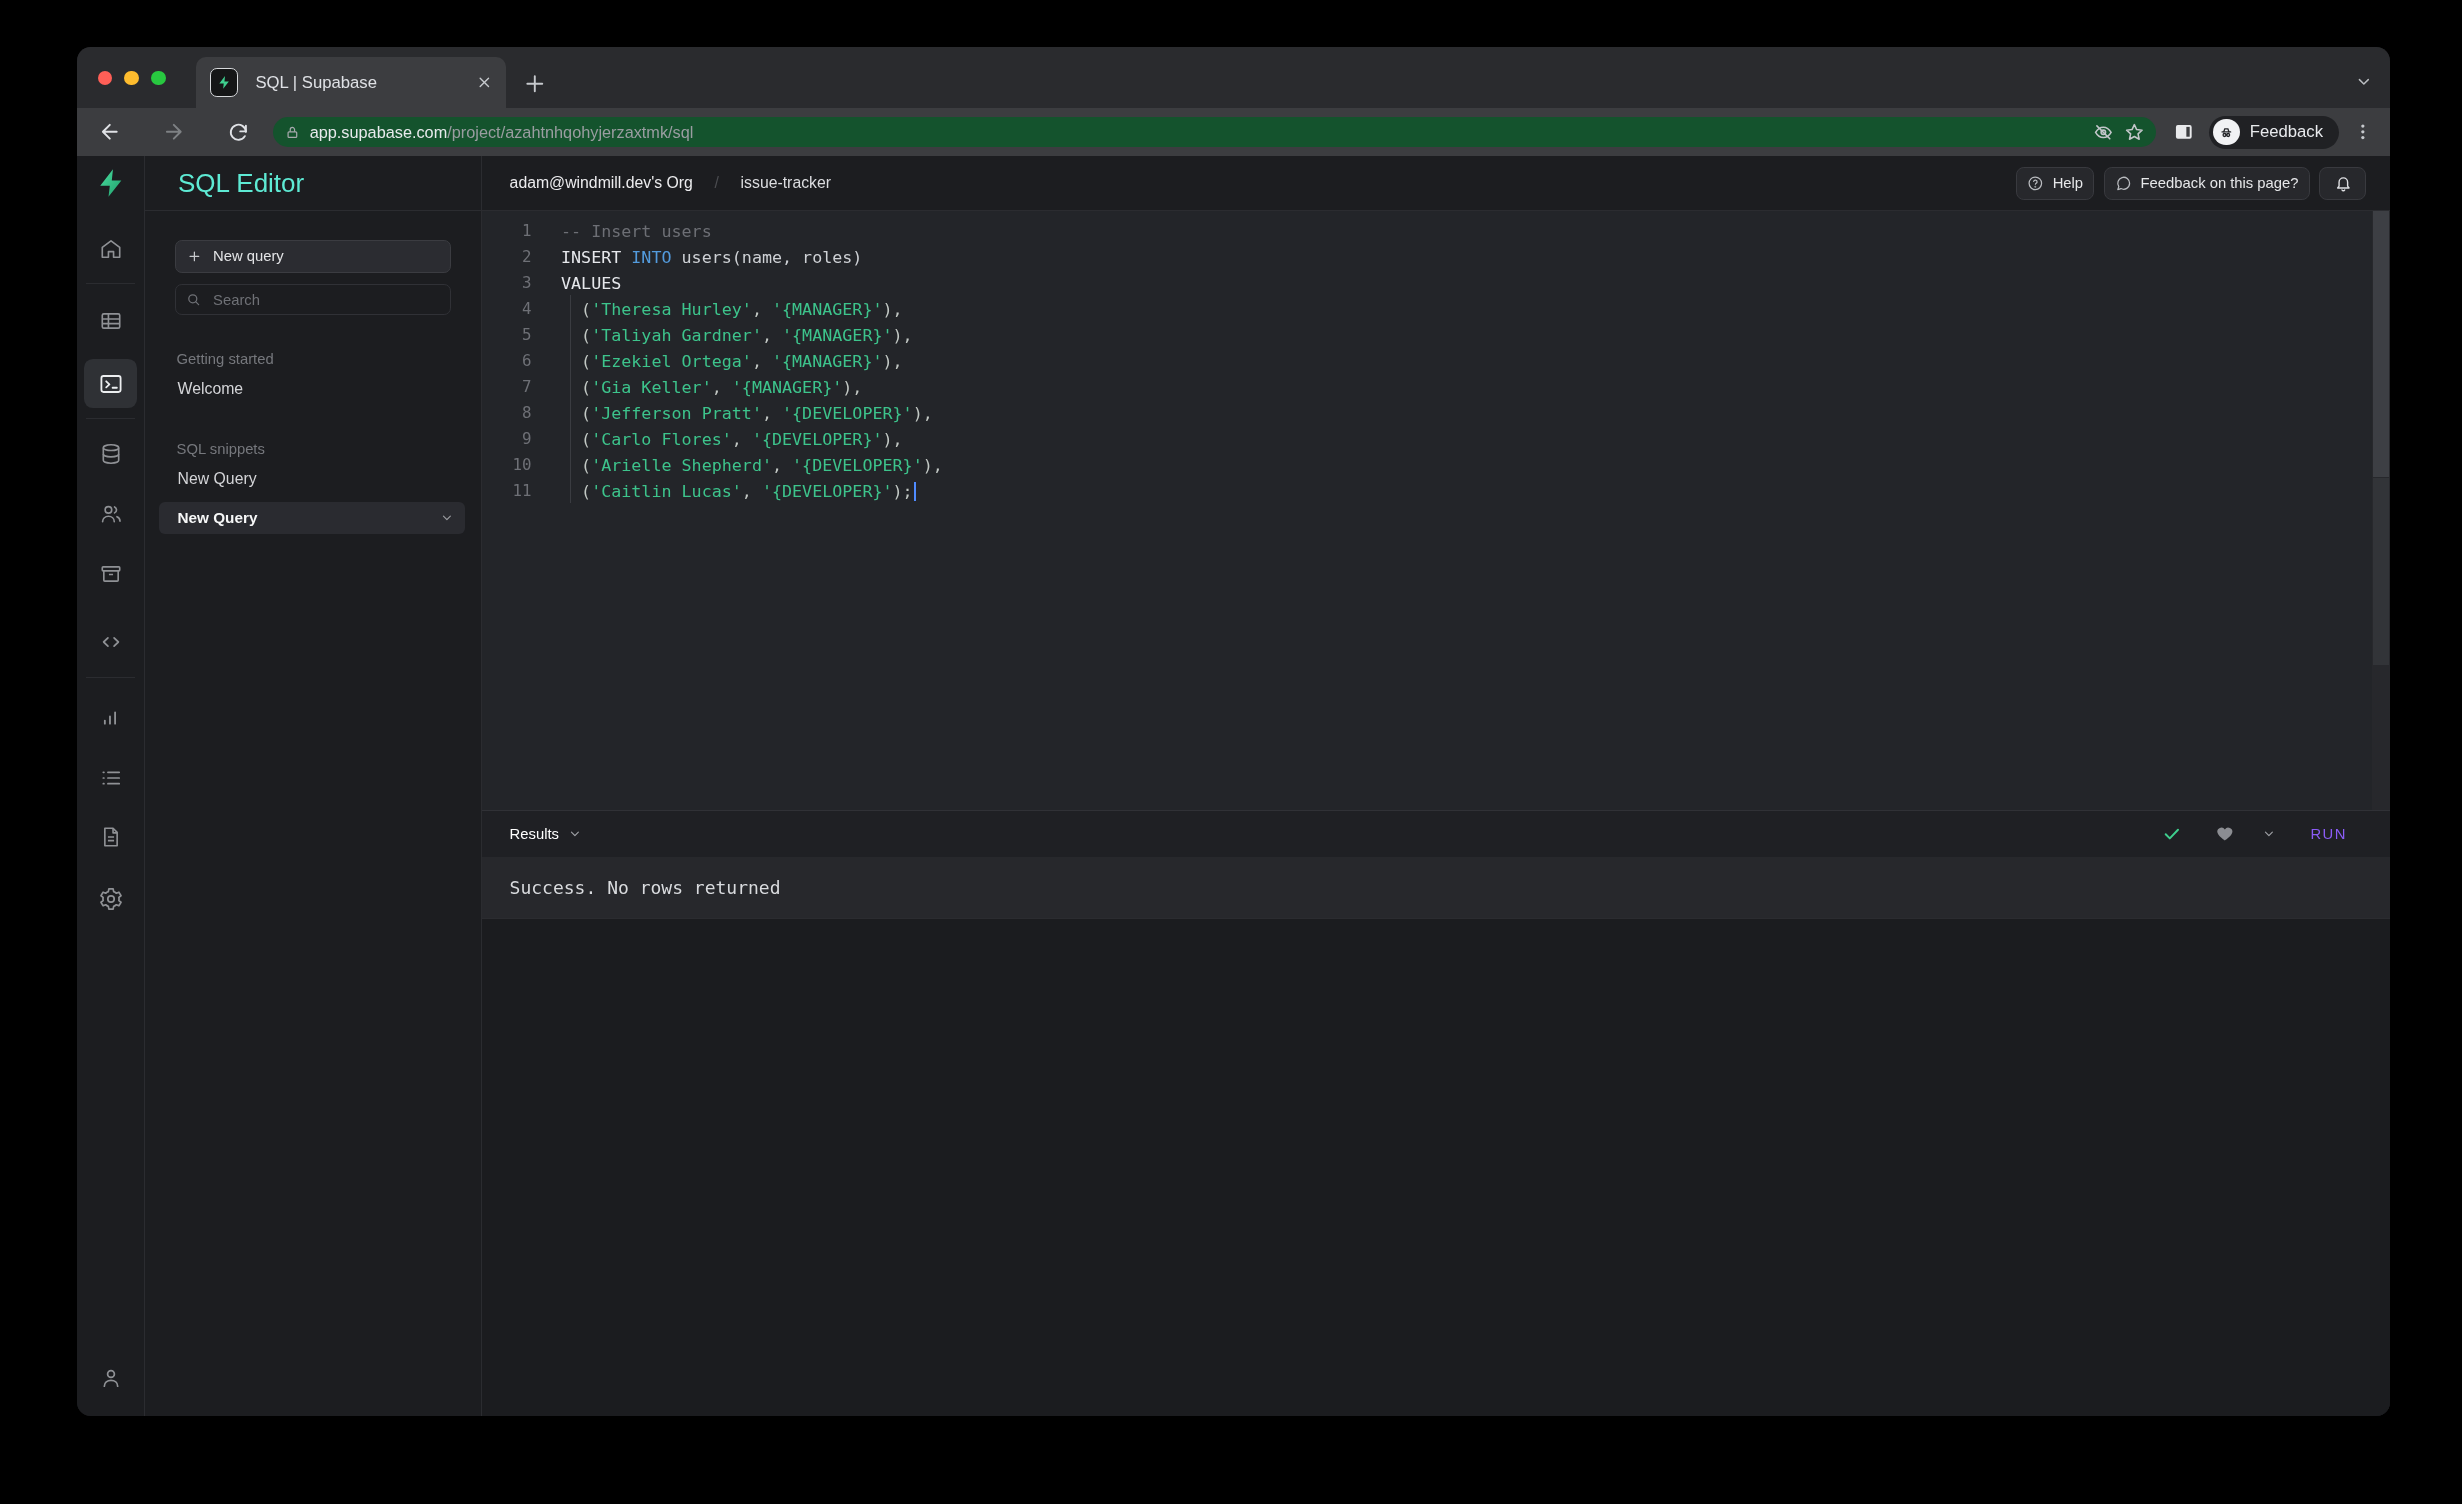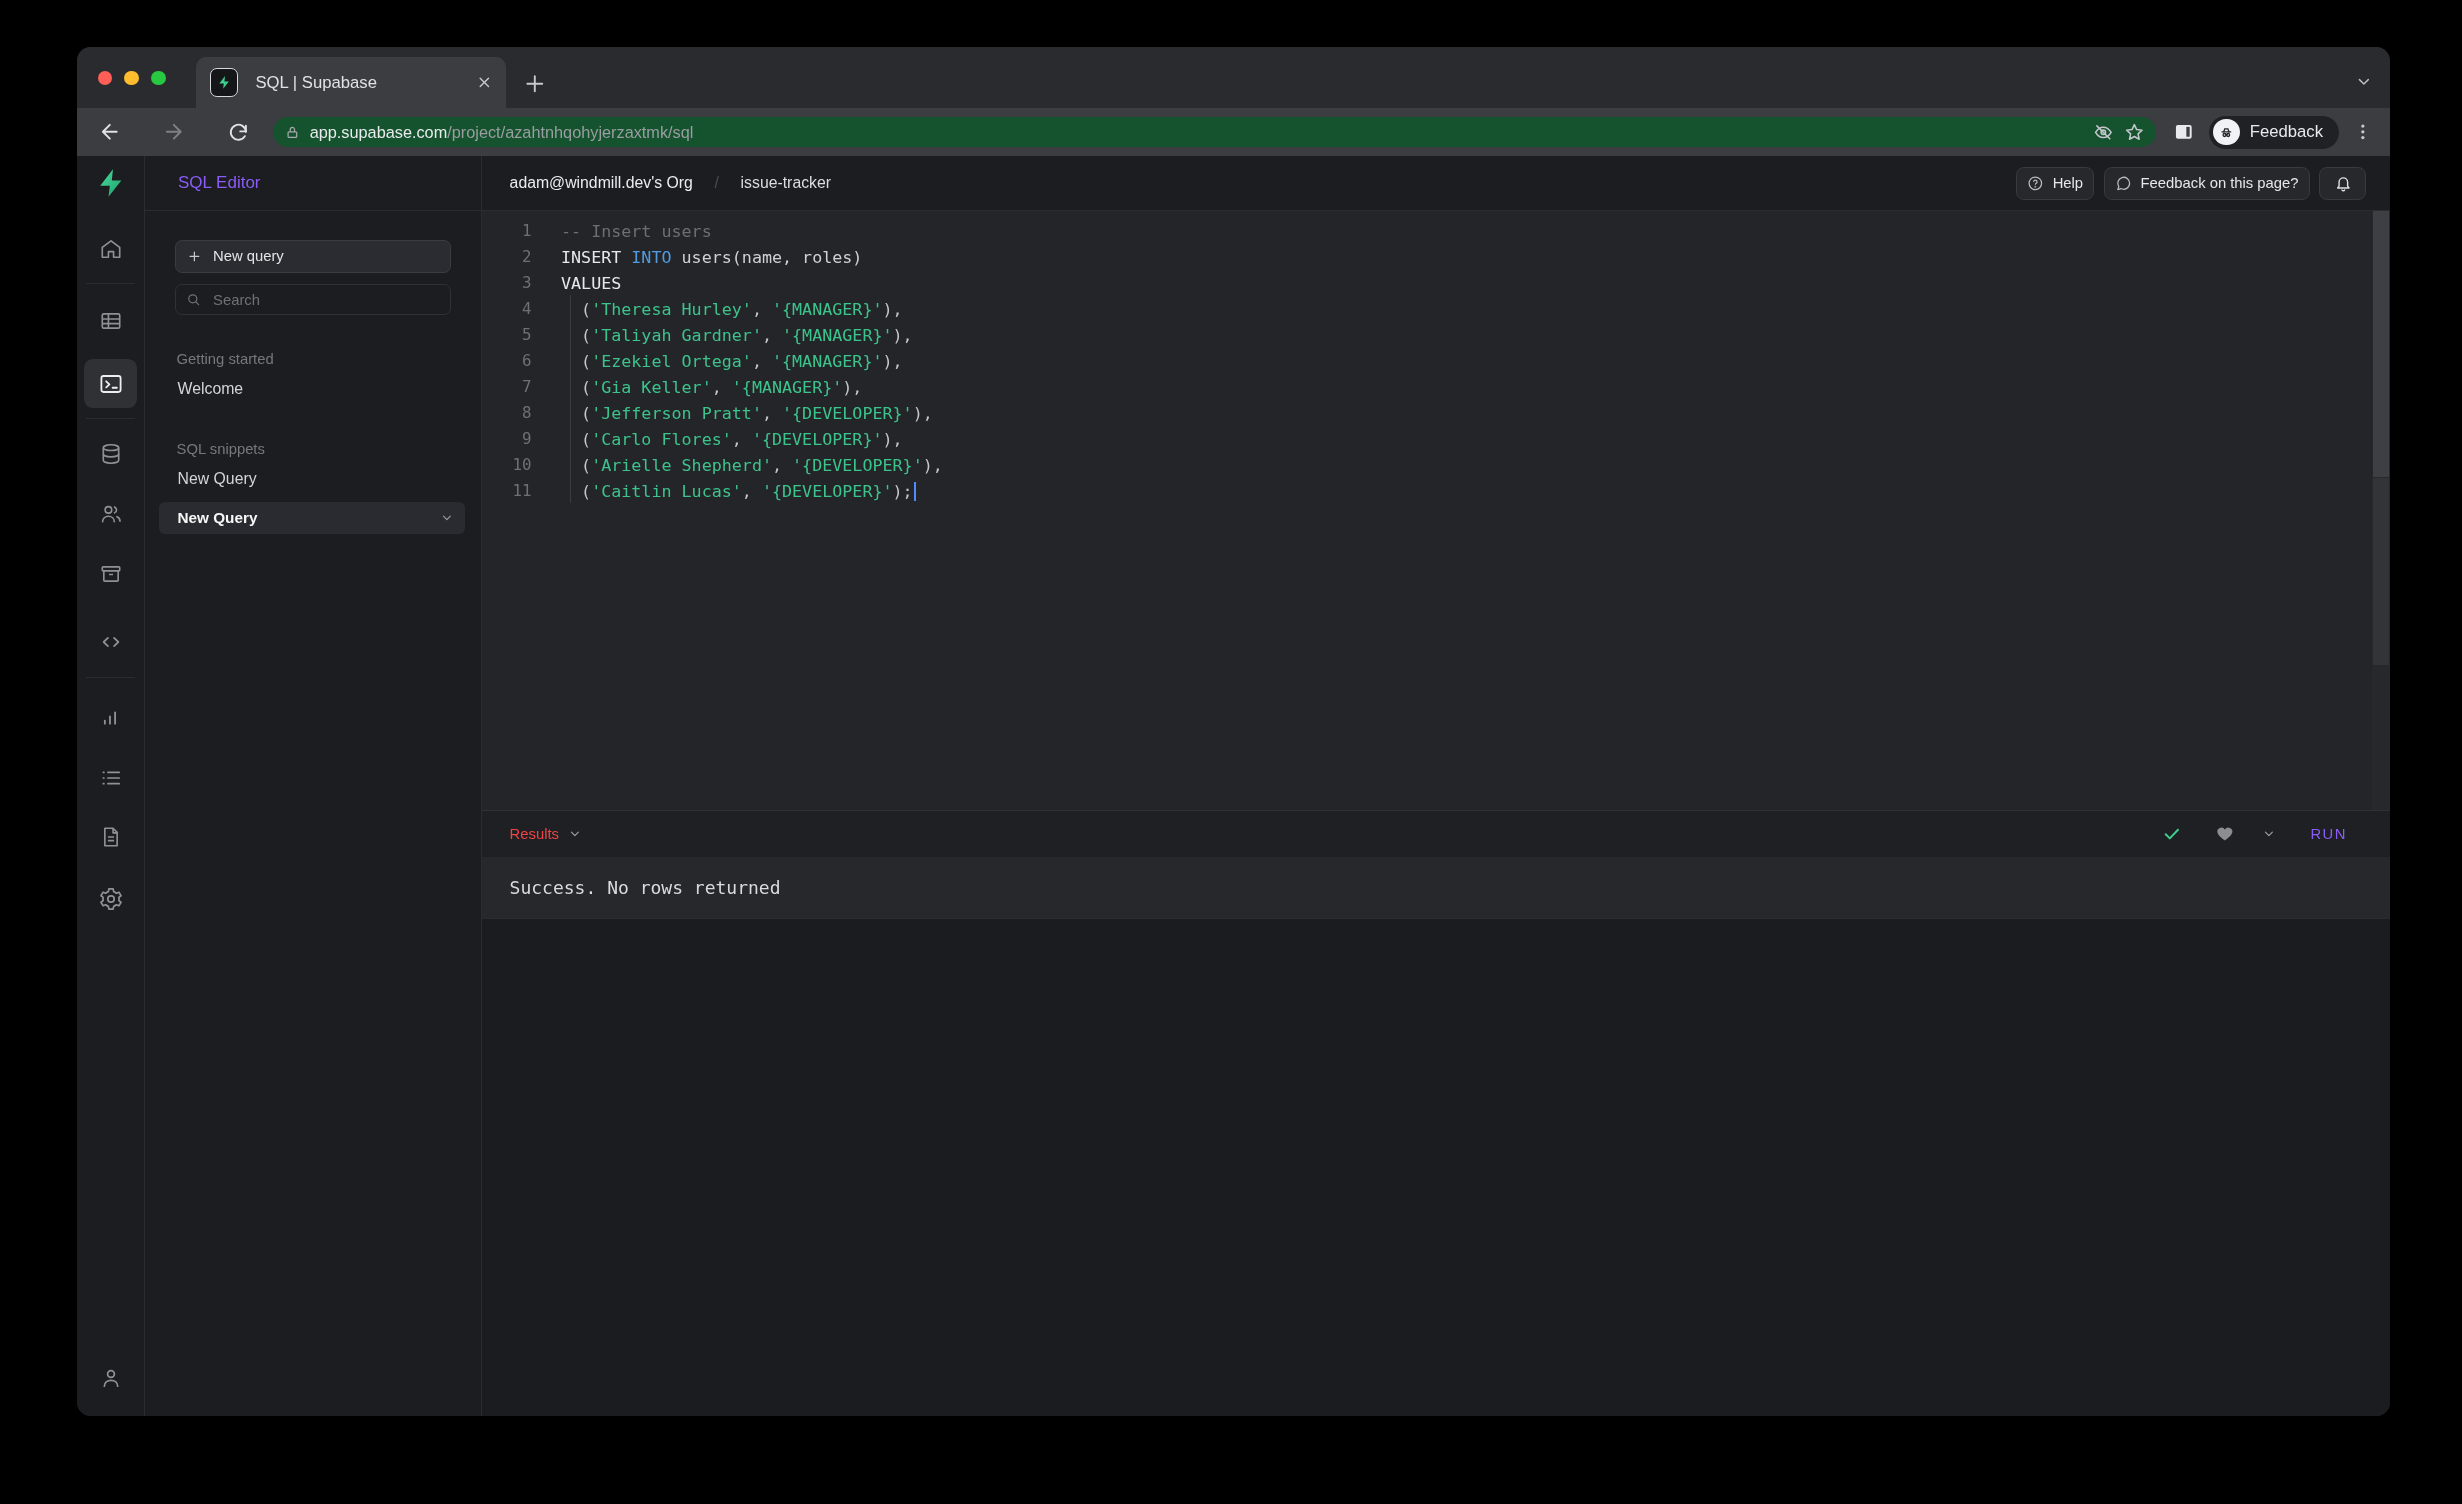--- a/index.html
+++ b/index.html
@@ -35,21 +35,21 @@
   .app{flex:1;display:flex;min-height:0;background:#1c1d20;}
   .rail{width:67px;flex:0 0 auto;border-right:1px solid #2b2c30;position:relative;}
   .rail .ric{position:absolute;left:50%;transform:translate(-50%,-50%);color:#8f9195;display:flex;}
   .rail .rdiv{position:absolute;left:8.9px;width:49px;height:1px;background:#2b2c30;}
   .rail .tile{position:absolute;left:6.9px;top:203px;width:53px;height:49px;border-radius:8.9px;background:#2f3135;}
   .rail .active-ic{color:#eceef0;}
   .logo{position:absolute;left:50%;top:26.6px;transform:translate(-50%,-50%);display:flex;}
   
   .sidebar{width:336px;flex:0 0 auto;border-right:1px solid #2b2c30;display:flex;flex-direction:column;}
   .side-head{height:54px;flex:0 0 auto;border-bottom:1px solid #2b2c30;display:flex;align-items:center;
-    padding-left:33px;color:#8b5cf6;font-size:17px;}
+    padding-left:33px;color:#5eead4;font-size:26px;}
   .side-body{padding:28.6px 29.6px 0 29.6px;}
   .nq-btn{height:33px;border-radius:6.9px;background:#2b2c31;border:1px solid #3b3c41;display:flex;
     align-items:center;padding:0 11.8px;gap:10.8px;box-sizing:border-box;color:#e3e4e6;font-size:14.8px;}
   .nq-plus{color:#c7c9cd;display:flex;}
   .searchbox{margin-top:11.8px;height:30.5px;border-radius:6.9px;border:1px solid #303136;display:flex;
     align-items:center;padding:0 10.8px;gap:9.9px;box-sizing:border-box;color:#6f7176;}
   .searchbox input{background:transparent;border:none;outline:none;color:#c7c9cd;font-size:14.8px;
     font-family:"Liberation Sans",sans-serif;width:100%;}
   .searchbox input::placeholder{color:#6f7176;}
   .sec-label{margin-top:36px;font-size:14.8px;color:#76787d;padding-left:2px;}
@@ -84,21 +84,21 @@
   .tok-str{color:#3dc48c;}
   .tok-punct{color:#c2c8c4;}
   .cursor{display:inline-block;width:2px;height:18.7px;background:#4f8bff;vertical-align:-3.9px;margin-left:1px;}
   .indent-guide{position:absolute;left:88px;top:84px;width:1px;height:208px;background:#3a3c41;}
   .vscroll{position:absolute;right:0;top:0;bottom:0;width:17.7px;background:#27282c;}
   .vthumb{position:absolute;left:1px;right:1px;top:0;height:266px;background:#3d3f44;}
   .vthumb2{position:absolute;left:1px;right:1px;top:267px;height:187px;background:#323438;}
   
   .results-bar{height:46px;flex:0 0 auto;border-top:1px solid #303136;background:#1f2024;display:flex;
     align-items:center;padding:0 43px 0 27.6px;}
-  .results-left{display:flex;align-items:center;gap:8.9px;color:#ef4444;font-size:14.8px;}
+  .results-left{display:flex;align-items:center;gap:8.9px;color:#ffffff;font-size:14.8px;}
   .results-right{margin-left:auto;display:flex;align-items:center;}
   .run-label{color:#8b5cf6;font-size:14.8px;letter-spacing:1.5px;margin-left:35px;}
   .ric-check{color:#3ecf8e;display:flex;}
   .ric-heart{color:#8b8d92;display:flex;margin-left:35px;}
   .ric-chev{color:#9fa1a6;display:flex;margin-left:27.6px;}
   .success-row{height:61px;flex:0 0 auto;background:#27282c;display:flex;align-items:center;padding-left:27.6px;
     font-family:"DejaVu Sans Mono",monospace;font-size:18px;color:#d9dbde;}
   .bottom-band{flex:1;background:#1b1c1f;border-top:1px solid #2b2c30;}
   svg{display:block;}
 </style>

